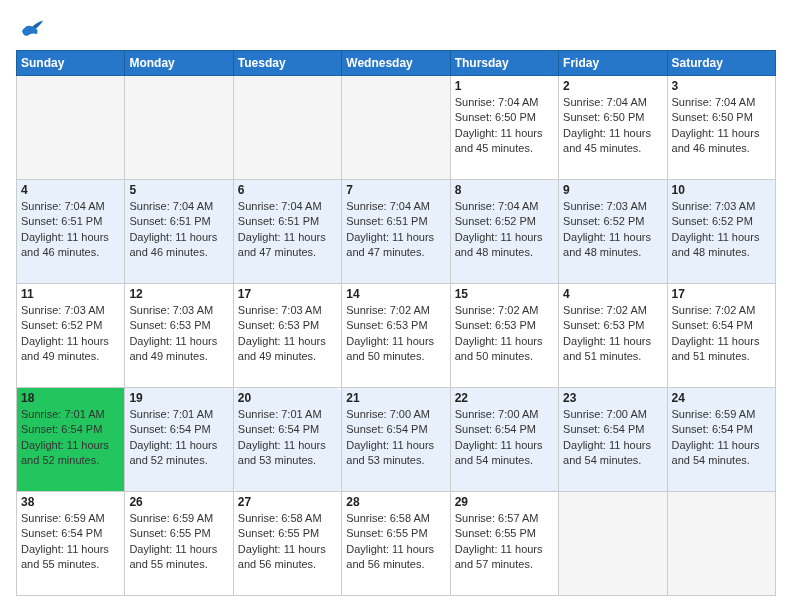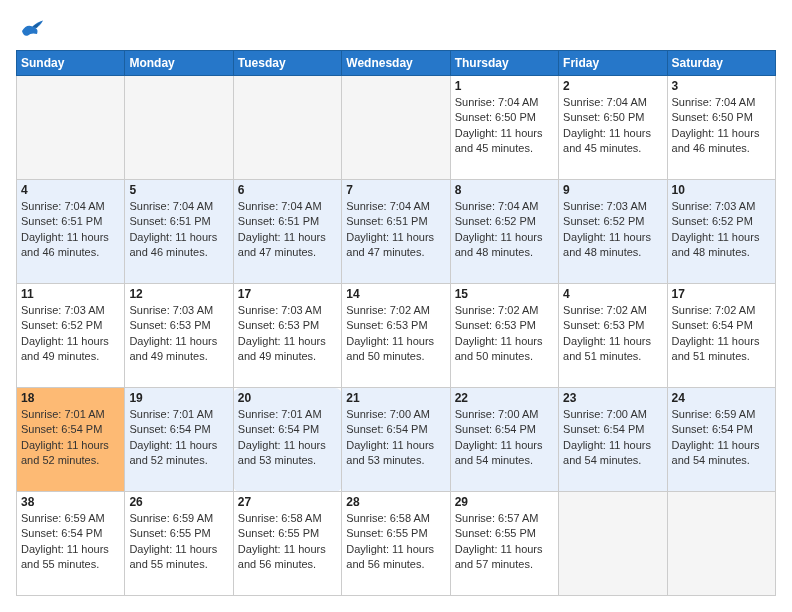--- a/index.html
+++ b/index.html
@@ -250,21 +250,21 @@
           </td>
           <td>
             <span class="day-num">17</span>
             <div class="day-info" style="white-space: pre-line;">Sunrise: 7:02 AM
 Sunset: 6:54 PM
 Daylight: 11 hours
 and 51 minutes.</div>
           </td>
         </tr>
         <tr>
-          <td style="background: #fdba74; margin-left: 36px;">
+          <td style="background: #22c55e; margin-left: 36px;">
             <span class="day-num">18</span>
             <div class="day-info" style="white-space: pre-line;">Sunrise: 7:01 AM
 Sunset: 6:54 PM
 Daylight: 11 hours
 and 52 minutes.</div>
           </td>
           <td style="background: rgb(232, 240, 251);">
             <span class="day-num">19</span>
             <div class="day-info" style="white-space: pre-line;">Sunrise: 7:01 AM
 Sunset: 6:54 PM

